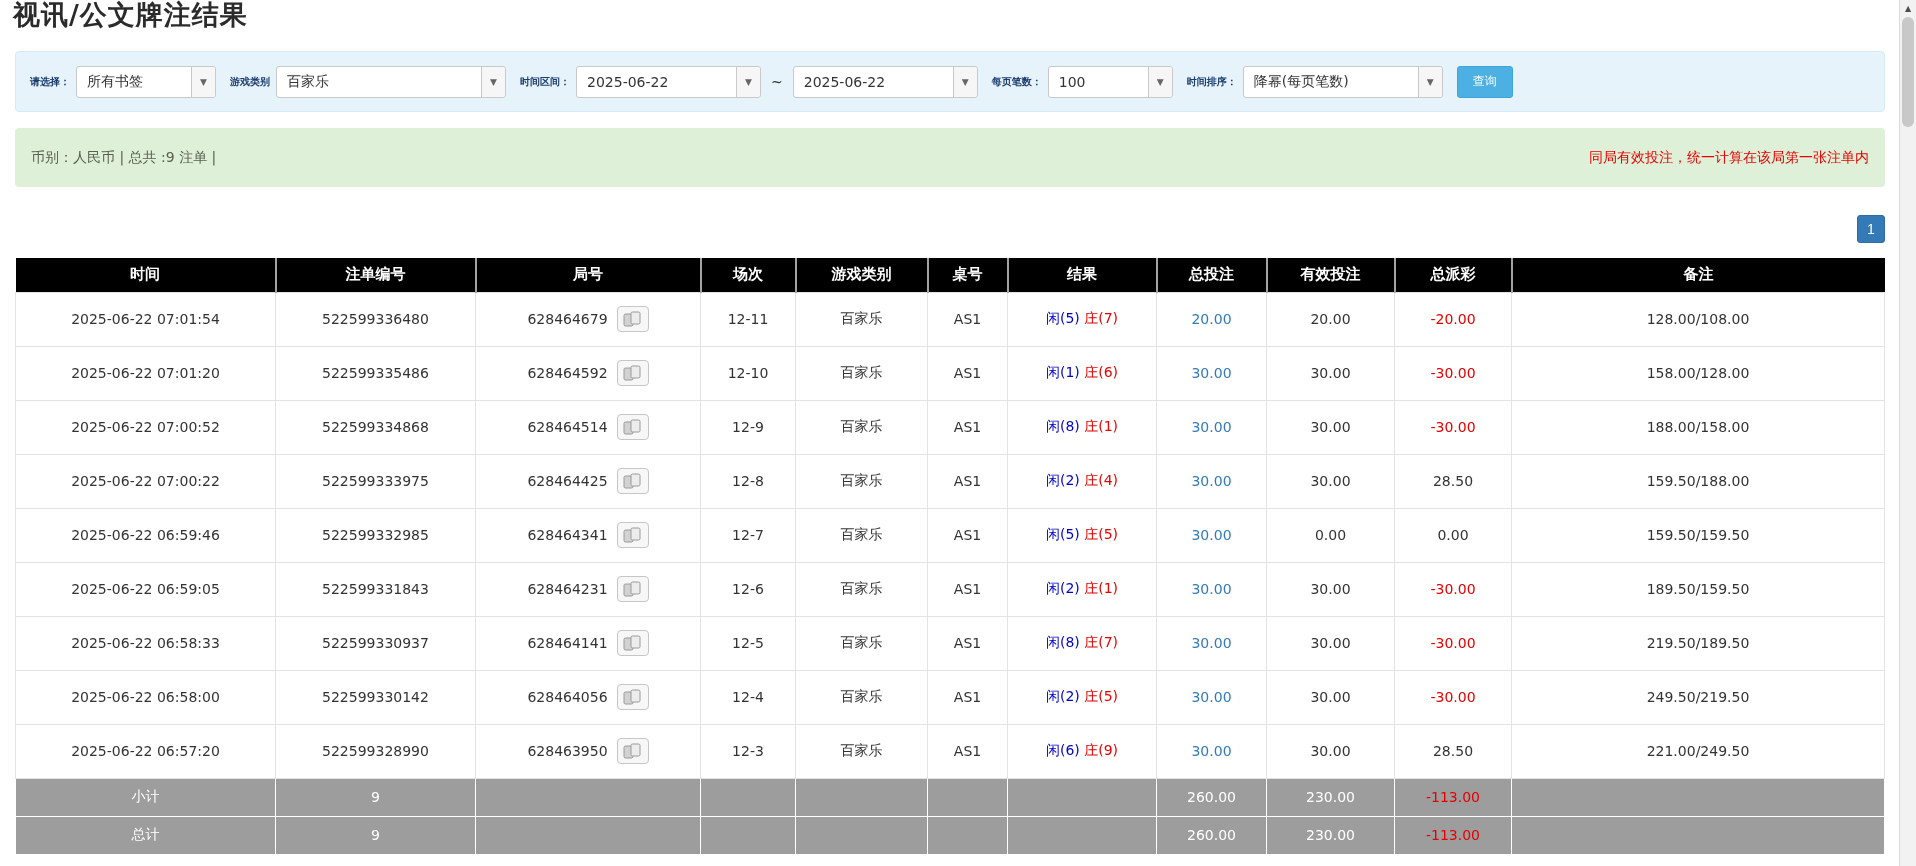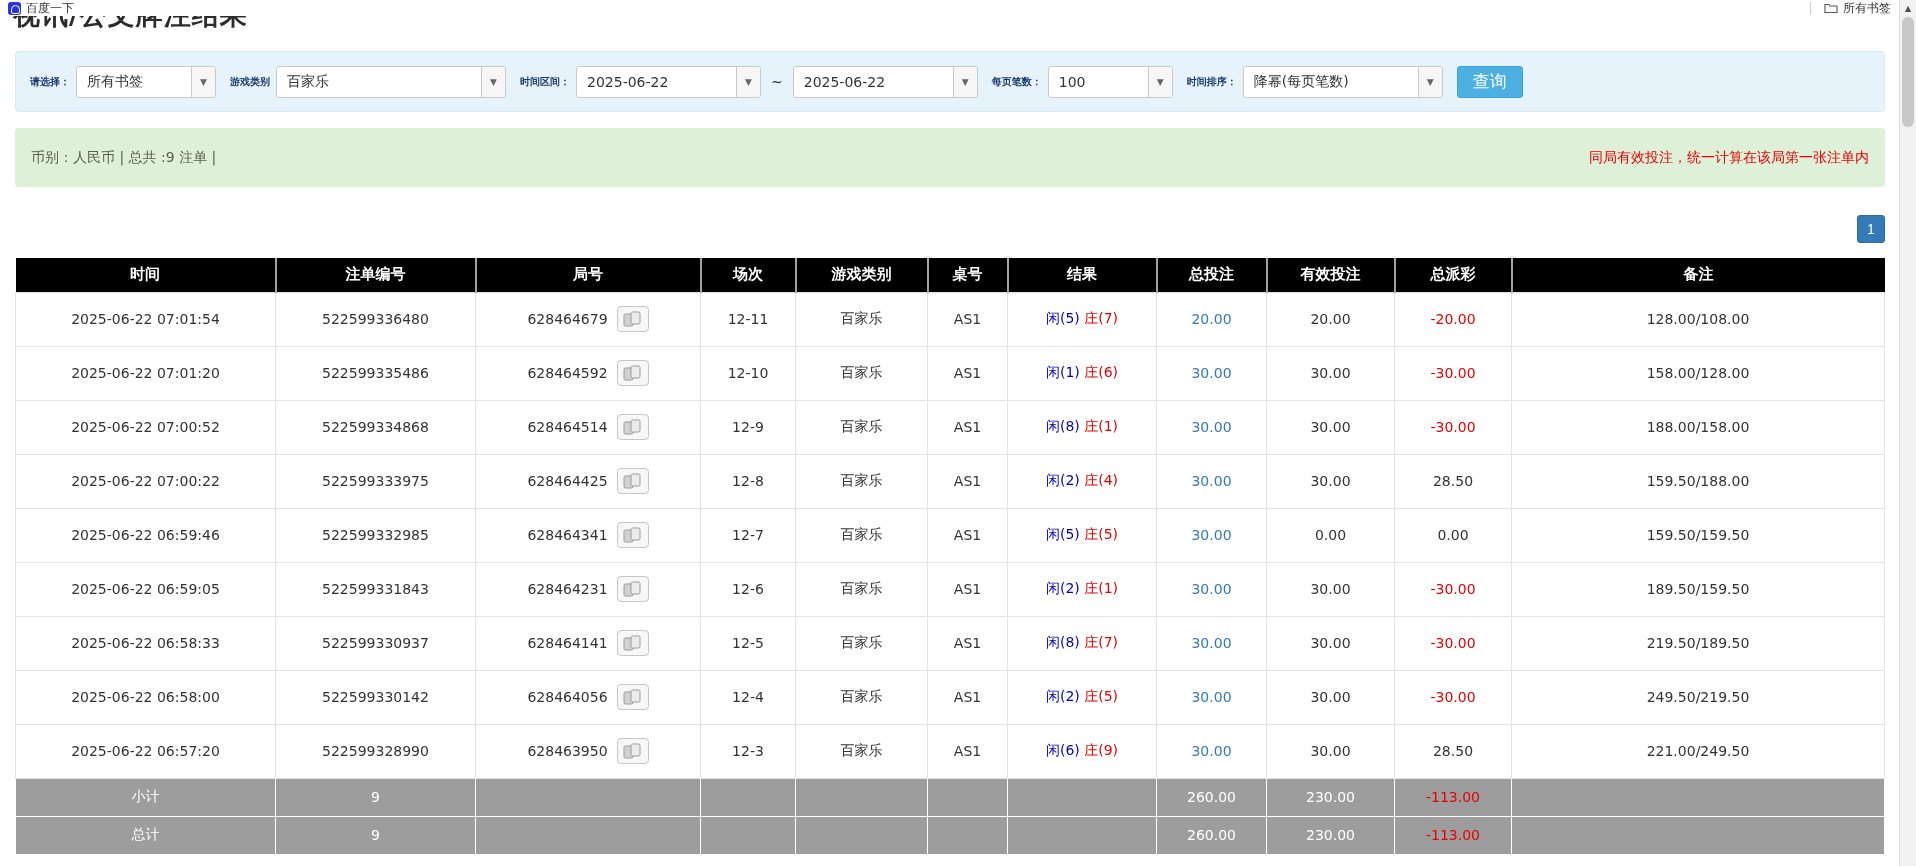--- a/index.html
+++ b/index.html
@@ -38,21 +38,21 @@
   .combo { display:inline-flex; align-items:stretch; height:32px; background:#fff;
     border:1px solid #c9c9c9; border-radius:3px; margin-right:14px; cursor:pointer; }
   .combo-text { display:flex; align-items:center; padding:0 10px; font-size:14px; color:#333;
     flex:1; overflow:hidden; white-space:nowrap; }
   .combo-arrow { width:24px; border-left:1px solid #c9c9c9; background:#f6f6f6; color:#666;
     display:flex; align-items:center; justify-content:center; font-size:9px; border-radius:0 3px 3px 0; }
   .w-select { width:140px; } .w-game { width:230px; } .w-date { width:185px; }
   .w-size { width:125px; } .w-sort { width:200px; }
   .tilde { font-size:14px; color:#333; margin:0 10px 0 -4px; }
   .search-btn { height:32px; padding:0 15px; background:#4cb0e2; border:1px solid #3ea5da;
-    color:#fff; font-size:17px; border-radius:3px; cursor:pointer;
+    color:#fff; font-size:12px; border-radius:3px; cursor:pointer;
     font-family:"DejaVu Sans","Liberation Sans",sans-serif; }
 
   
   .notice-bar { margin-top:16px; background:#dff0d8; border-radius:4px; height:59px;
     display:flex; align-items:center; justify-content:space-between; padding:0 16px; font-size:14px; }
   .notice-left { color:#58604f; }
   .notice-right { color:#e60000; }
 
   
   .pagination { margin-top:28px; display:flex; justify-content:flex-end; }
@@ -77,35 +77,20 @@
   tfoot td { height:38px; background:#9d9d9d; color:#fff; font-size:14px; text-align:center;
     border:1px solid #fff; }
 </style>
 </head>
 <body>
 
 <div class="viewport">
 
   <div class="page-title">视讯/公文牌注结果</div>
 
-  <div class="bookmarks-bar">
-    <div class="bm-left">
-      <span class="bm-favicon"></span>
-      <span>百度一下</span>
-    </div>
-    <div class="bm-right">
-      <span class="bm-divider"></span>
-      <span class="folder-icon">
-        <svg width="14" height="12" viewBox="0 0 14 12">
-            <path d="M1 2.5 h4 l1.2 1.5 H13 V10.5 H1 Z" fill="none" stroke="#555" stroke-width="1.1"></path>
-          </svg>
-      </span>
-      <span>所有书签</span>
-    </div>
-  </div>
 
   <div class="scrollbar">
     <div class="scroll-up">▲</div>
     <div class="scroll-thumb"></div>
   </div>
 
   <div class="content">
 
     <div class="filter-bar">
       <span class="f-label">请选择：</span>

